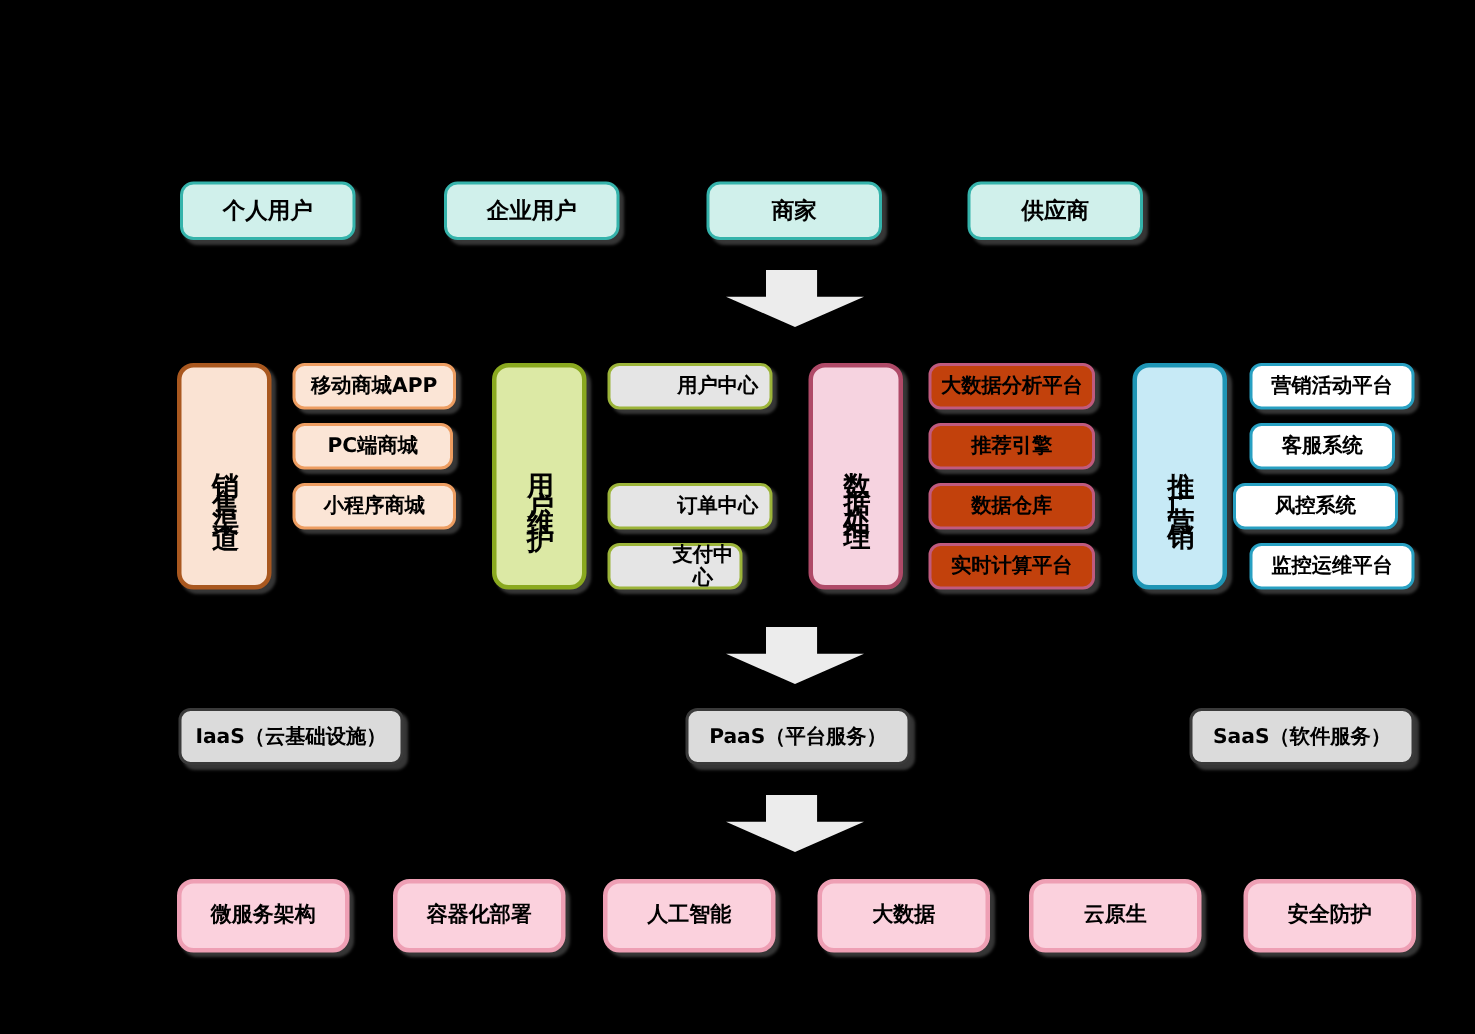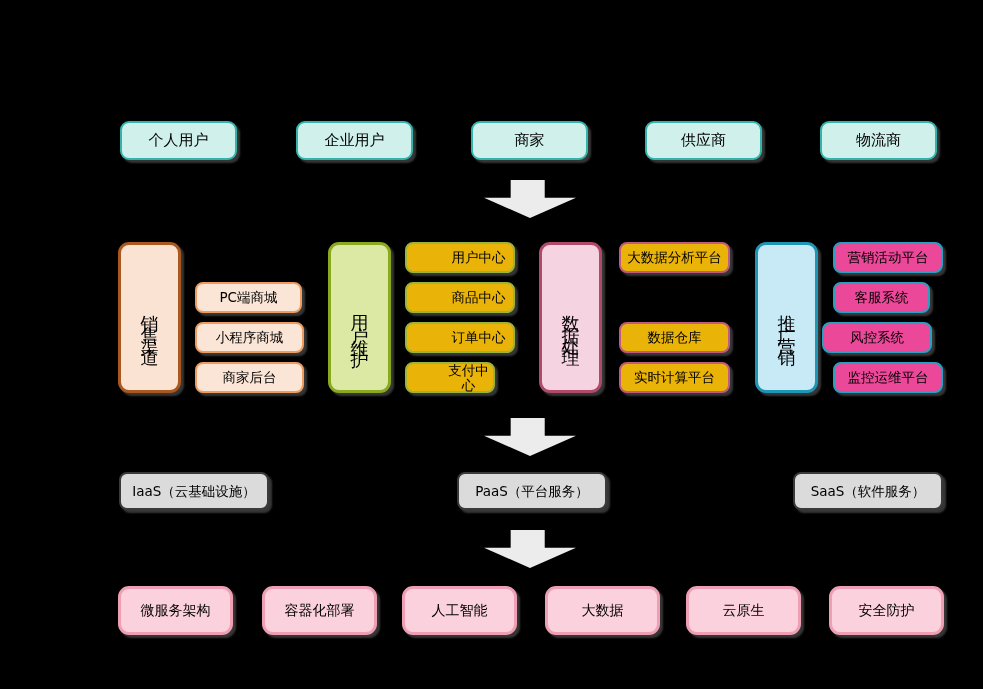--- a/index.html
+++ b/index.html
@@ -3,76 +3,75 @@
 <meta charset="utf-8">
 <style>
   html,body{margin:0;padding:0;background:#000;}
   .canvas{
     position:relative;width:983px;height:689px;background:#000;overflow:hidden;
     font-family:"DejaVu Sans","Liberation Sans",sans-serif;
   }
   .box{
     position:absolute;box-sizing:border-box;
     display:flex;align-items:center;justify-content:center;
-    font-weight:normal;color:#000;text-align:center;
+    font-weight:bold;color:#000;text-align:center;
     border-style:solid;border-width:2px;border-radius:9px;
     box-shadow:3px 3px 2px rgba(120,120,120,.45);
     line-height:1.1;
   }
   .actor{top:121px;width:117px;height:39px;background:#D0F0EB;border-color:#35B3AB;font-size:15px;}
   .vheader{top:242px;width:63px;height:151px;border-width:3px;border-radius:11px;font-size:18px;}
   .vheader span{writing-mode:vertical-lr;text-orientation:upright;letter-spacing:.62em;margin-bottom:-.62em;}
   .g-item{height:31px;font-size:13.5px;border-radius:8px;}
   .h-orange{background:#FAE3D3;border-color:#A9581F;}
   .i-orange{background:#FBE5D6;border-color:#ED9D61;}
   .h-green{background:#DCE9A5;border-color:#8AA91F;}
-  .i-green{background:#eab308;border-color:#9CB43A;padding-left:37px;}
+  .i-green{background:#e5e5e5;border-color:#9CB43A;padding-left:37px;}
   .h-pink{background:#F6D3E0;border-color:#AF4A68;}
-  .i-pink{background:#eab308;border-color:#C05A7E;}
+  .i-pink{background:#c2410c;border-color:#C05A7E;}
   .h-blue{background:#C7EAF6;border-color:#1E95B5;}
-  .i-blue{background:#ec4899;border-color:#28A0C2;}
+  .i-blue{background:#ffffff;border-color:#28A0C2;}
   .platform{top:472px;width:150px;height:38px;background:#DBDBDB;border-color:#3A3A3A;font-size:13.5px;border-radius:8px;}
   .tech{top:586px;width:115px;height:49px;background:#FBD1DD;border-color:#EE9FB4;border-width:3px;font-size:14px;border-radius:11px;}
   .arrow{
     position:absolute;left:484px;width:92px;height:38px;background:#ECECEC;
     clip-path:polygon(29% 0,66% 0,66% 47%,100% 47%,50% 100%,0 47%,29% 47%);
   }
 </style>
 </head>
 <body>
 
 <div class="canvas">
 
   <div class="box actor" style="left:120px">个人用户</div>
   <div class="box actor" style="left:296px">企业用户</div>
   <div class="box actor" style="left:471px">商家</div>
   <div class="box actor" style="left:645px">供应商</div>
-  <div class="box actor" style="left:820px">物流商</div>
 
   <div class="arrow" style="top:180px"></div>
 
   <div class="box vheader h-orange" style="left:118px">
     <span>销售渠道</span>
   </div>
+  <div class="box g-item i-orange" style="left:195px;top:242px;width:109px">移动商城APP</div>
   <div class="box g-item i-orange" style="left:195px;top:282px;width:107px">PC端商城</div>
   <div class="box g-item i-orange" style="left:195px;top:322px;width:109px">小程序商城</div>
-  <div class="box g-item i-orange" style="left:195px;top:362px;width:109px">商家后台</div>
 
   <div class="box vheader h-green" style="left:328px">
     <span>用户维护</span>
   </div>
   <div class="box g-item i-green" style="left:405px;top:242px;width:110px">用户中心</div>
-  <div class="box g-item i-green" style="left:405px;top:282px;width:110px">商品中心</div>
   <div class="box g-item i-green" style="left:405px;top:322px;width:110px">订单中心</div>
   <div class="box g-item i-green" style="left:405px;top:362px;width:90px">支付中心</div>
 
   <div class="box vheader h-pink" style="left:539px">
     <span>数据处理</span>
   </div>
   <div class="box g-item i-pink" style="left:619px;top:242px;width:111px">大数据分析平台</div>
+  <div class="box g-item i-pink" style="left:619px;top:282px;width:111px">推荐引擎</div>
   <div class="box g-item i-pink" style="left:619px;top:322px;width:111px">数据仓库</div>
   <div class="box g-item i-pink" style="left:619px;top:362px;width:111px">实时计算平台</div>
 
   <div class="box vheader h-blue" style="left:755px">
     <span>推广营销</span>
   </div>
   <div class="box g-item i-blue" style="left:833px;top:242px;width:110px">营销活动平台</div>
   <div class="box g-item i-blue" style="left:833px;top:282px;width:97px">客服系统</div>
   <div class="box g-item i-blue" style="left:822px;top:322px;width:110px">风控系统</div>
   <div class="box g-item i-blue" style="left:833px;top:362px;width:110px">监控运维平台</div>

